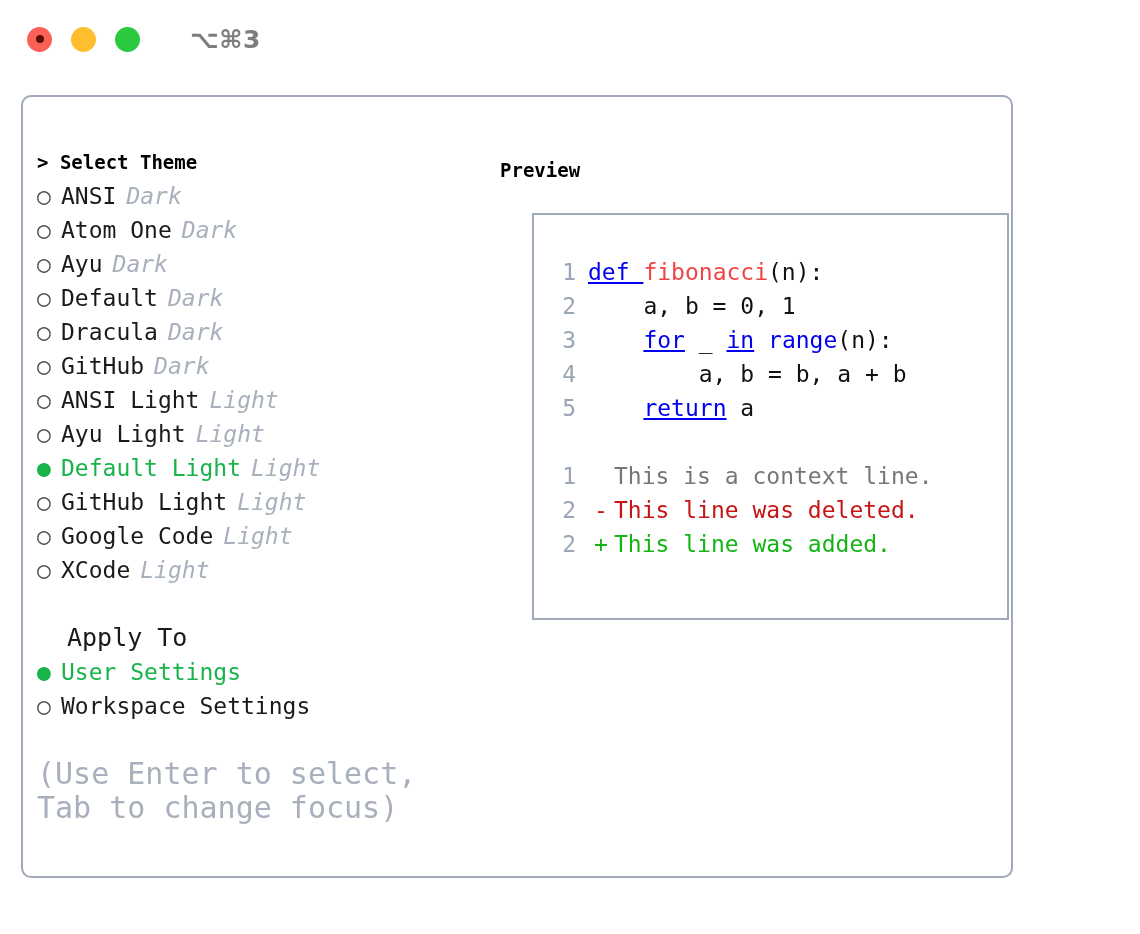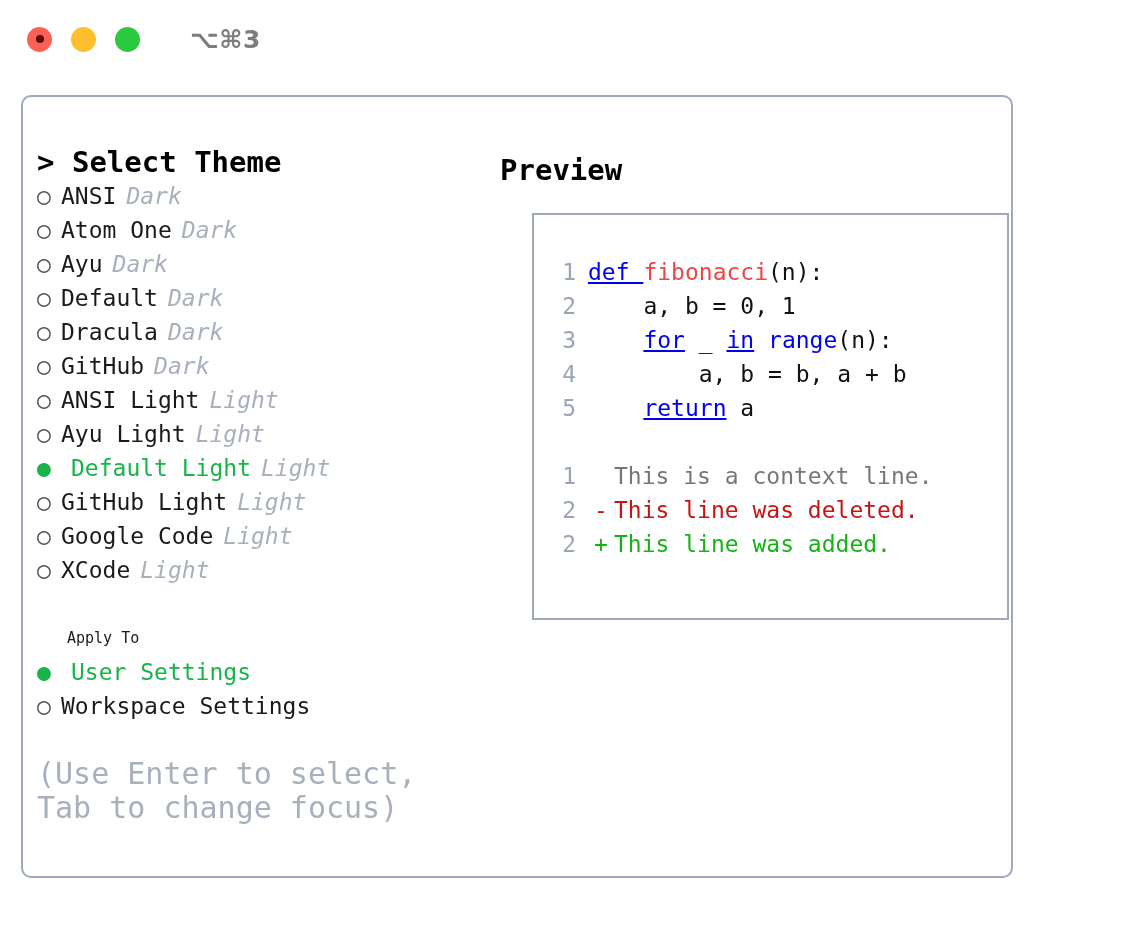--- a/index.html
+++ b/index.html
@@ -92,21 +92,21 @@
     width: 455px;
   }
   #right-col {
     position: absolute;
     left: 477px;
     top: 56px;
     width: 500px;
   }
 
   .section-header {
-    font-size: 29px;
+    font-size: 19px;
     font-weight: bold;
     color: #000000;
     line-height: 34px;
     white-space: pre;
   }
 
   
   #theme-list {
     margin-top: 0px;
   }
@@ -122,33 +122,33 @@
     display: inline-block;
     width: 24px;
     flex: 0 0 24px;
     text-align: left;
     font-size: 23px;
     line-height: 34px;
   }
   .bullet-on  { color: #18b44a; }
   .bullet-off { color: #555555; }
   .theme-name { color: #1a1a1a; }
-  .theme-name.sel { color: #18b44a; margin-left: 10px; }
+  .theme-name.sel { color: #18b44a; }
   .theme-tag {
     color: #a8b0bd;
     margin-left: 10px;
     font-style: italic;
   }
 
   
   #apply-group { margin-top: 34px; }
   .apply-heading {
     height: 34px;
     line-height: 34px;
-    font-size: 15px;
+    font-size: 25px;
     color: #1a1a1a;
     padding-left: 30px;
     white-space: pre;
   }
 
   
   #hint {
     margin-top: 34px;
     font-size: 30px;
     line-height: 34px;

